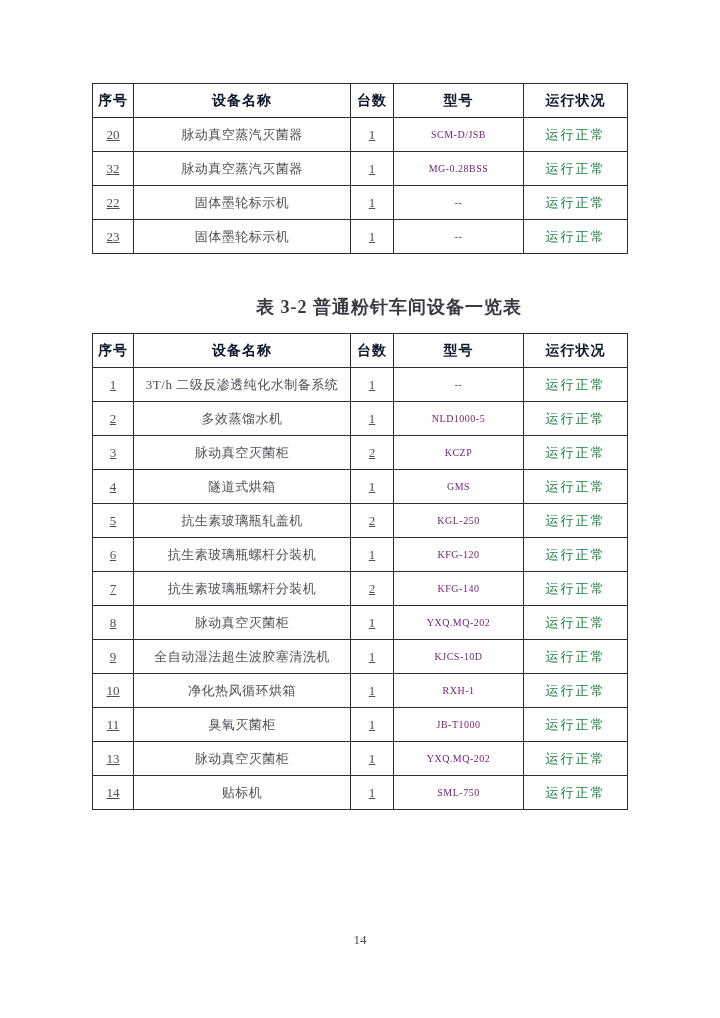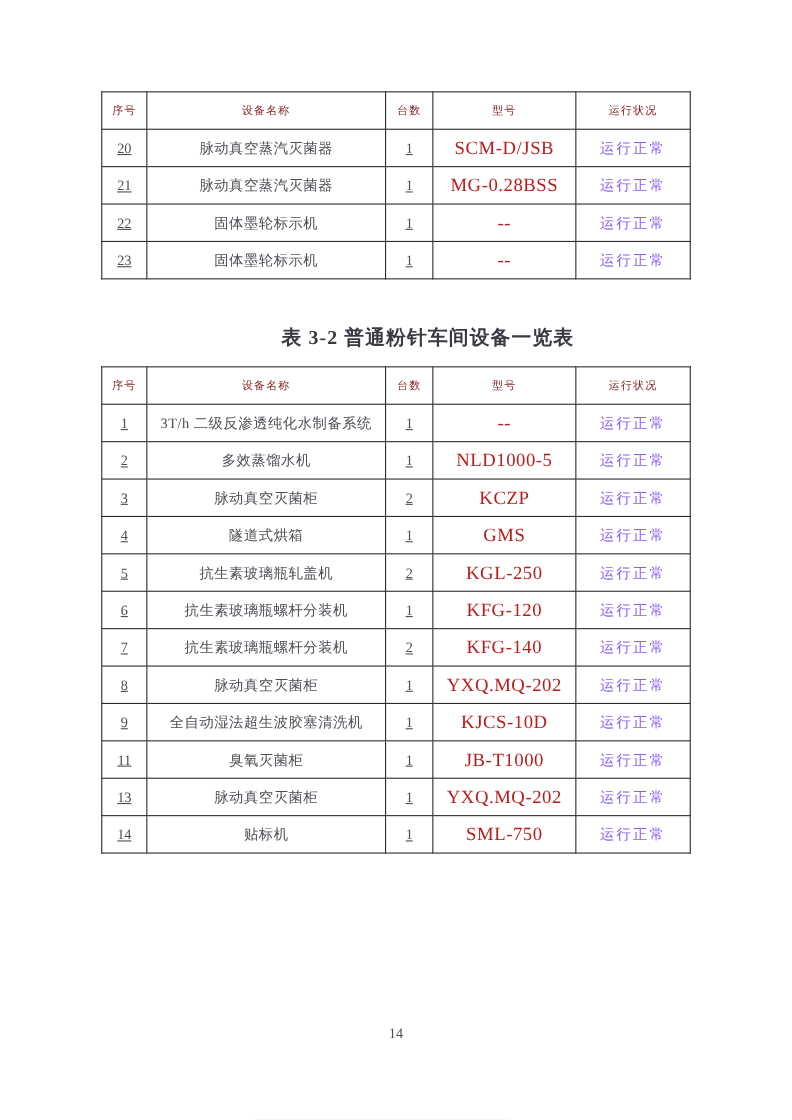--- a/index.html
+++ b/index.html
@@ -17,33 +17,33 @@
   col.c-serial { width:41px; }
   col.c-name   { width:217px; }
   col.c-qty    { width:43px; }
   col.c-model  { width:130px; }
   col.c-status { width:104px; }
   .equip-table th, .equip-table td {
     border:1px solid #2c2c30; text-align:center; vertical-align:middle;
     padding:0; height:33px; overflow:hidden; white-space:nowrap;
   }
   .equip-table th {
-    font-weight:normal; font-size:10px; color:#7f1d1d; letter-spacing:1px;
+    font-weight:bold; font-size:14px; color:#0f172a; letter-spacing:1px;
   }
   td.serial, td.qty {
     font-size:13px; color:#4e4e56;text-decoration:underline;
   }
   td.name {
     font-size:13px; color:#4e4e56; letter-spacing:0.5px;
   }
   td.model {
-    font-size:17px; color:#b91c1c; letter-spacing:0.5px;
+    font-size:10px; color:#701a75; letter-spacing:0.5px;
   }
   td.status {
-    font-size:13px; color:#8b5cf6; letter-spacing:2px;
+    font-size:13px; color:#15803d; letter-spacing:2px;
   }
   .title {
     position:absolute; top:295px; left:0; width:720px; text-align:center;
     font-size:18px; font-weight:bold; color:#3a3a42; letter-spacing:1px;padding-left:29px;
   }
   .pageno {
     position:absolute; top:932px; left:0; width:720px; text-align:center;
     font-size:13px; color:#4e4e56;
   }
 </style>
@@ -71,21 +71,21 @@
     </thead>
     <tbody>
       <tr>
         <td class="serial">20</td>
         <td class="name">脉动真空蒸汽灭菌器</td>
         <td class="qty">1</td>
         <td class="model">SCM-D/JSB</td>
         <td class="status">运行正常</td>
       </tr>
       <tr>
-        <td class="serial">21</td>
+        <td class="serial">32</td>
         <td class="name">脉动真空蒸汽灭菌器</td>
         <td class="qty">1</td>
         <td class="model">MG-0.28BSS</td>
         <td class="status">运行正常</td>
       </tr>
       <tr>
         <td class="serial">22</td>
         <td class="name">固体墨轮标示机</td>
         <td class="qty">1</td>
         <td class="model">--</td>
@@ -178,20 +178,27 @@
         <td class="status">运行正常</td>
       </tr>
       <tr>
         <td class="serial">9</td>
         <td class="name">全自动湿法超生波胶塞清洗机</td>
         <td class="qty">1</td>
         <td class="model">KJCS-10D</td>
         <td class="status">运行正常</td>
       </tr>
       <tr>
+        <td class="serial">10</td>
+        <td class="name">净化热风循环烘箱</td>
+        <td class="qty">1</td>
+        <td class="model">RXH-1</td>
+        <td class="status">运行正常</td>
+      </tr>
+      <tr>
         <td class="serial">11</td>
         <td class="name">臭氧灭菌柜</td>
         <td class="qty">1</td>
         <td class="model">JB-T1000</td>
         <td class="status">运行正常</td>
       </tr>
       <tr>
         <td class="serial">13</td>
         <td class="name">脉动真空灭菌柜</td>
         <td class="qty">1</td>

